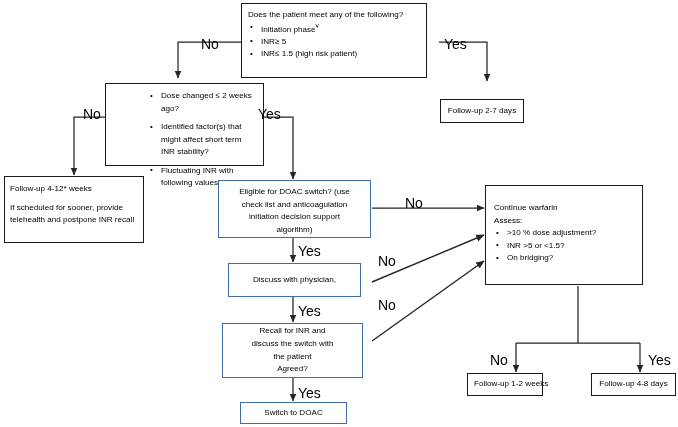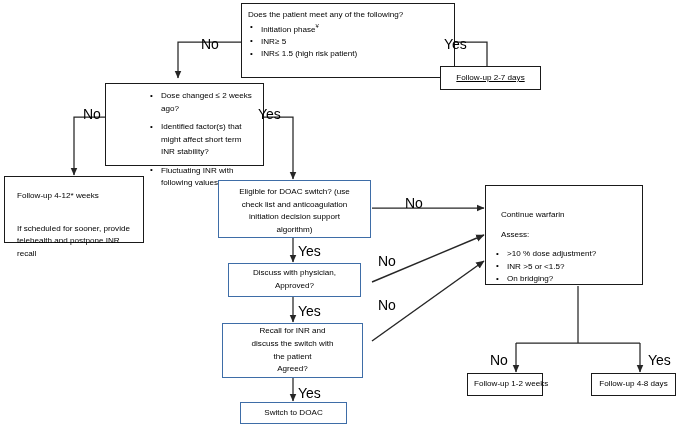--- a/index.html
+++ b/index.html
@@ -82,21 +82,21 @@
     position: absolute;
     font-size: 14px;
     color: #000000;
     white-space: nowrap;
   }
   .sup {
     font-size: 6px;
     vertical-align: super;
   }
   .para {
-    margin: 7px;
+    margin: 0;
   }
   .gap {
     height: 6px;
   }
 </style>
 </head>
 <body>
 
 <div id="canvas">
 
@@ -148,42 +148,42 @@
     </g>
 
     <g>
       <path d="M578,286 L578,343" stroke="#262626" stroke-width="1.25" fill="none"></path>
       <path d="M516,343 L640,343" stroke="#262626" stroke-width="1.25" fill="none"></path>
       <path d="M516,343 L516,372" stroke="#262626" stroke-width="1.25" fill="none" marker-end="url(#ah)"></path>
       <path d="M640,343 L640,372" stroke="#262626" stroke-width="1.25" fill="none" marker-end="url(#ah)"></path>
     </g>
   </svg>
 
-  <div class="node" style="left:241px; top:3px; width:214px; height:75px;">
+  <div class="node" style="left:241px; top:3px; width:186px; height:75px;">
     <div class="inner">
       <div class="ln wrap">Does the patient meet any of the following?</div>
       <ul class="bullets tight">
         <li><span>Initiation phase</span><span class="sup">¥</span></li>
         <li>INR≥ 5</li>
         <li>INR≤ 1.5 (high risk patient)</li>
       </ul>
     </div>
   </div>
 
   <div class="node" style="left:105px; top:83px; width:159px; height:83px;padding-left:36px;">
     <div class="inner" style="padding:6px 6px;">
       <ul class="bullets spaced">
         <li>Dose changed ≤ 2 weeks ago?</li>
         <li>Identified factor(s) that might affect short term INR stability?</li>
         <li>Fluctuating INR with following values?</li>
       </ul>
     </div>
   </div>
 
-  <div class="node mid center" style="left:440px; top:66px; width:101px; height:24px;text-decoration:underline;">
+  <div class="node mid center" style="left:440px; top:99px; width:84px; height:24px;">
     <div class="inner">
       <span class="ln">Follow-up 2-7 days</span>
     </div>
   </div>
 
   <div class="node" style="left:4px; top:176px; width:140px; height:67px;">
     <div class="inner" style="padding:6px 5px;">
       <p class="para wrap">Follow-up 4-12* weeks</p>
       <div class="gap"></div>
       <p class="para wrap">If scheduled for sooner, provide telehealth and postpone INR recall</p>
@@ -195,21 +195,20 @@
       <span class="ln">Eligible for DOAC switch? (use</span>
       <span class="ln">check list and anticoagulation</span>
       <span class="ln">initiation decision support</span>
       <span class="ln">algorithm)</span>
     </div>
   </div>
 
   <div class="node blue center mid" style="left:228px; top:263px; width:133px; height:34px;">
     <div class="inner" style="padding:3px 4px;">
       <span class="ln">Discuss with physician,</span>
-      <span class="ln">Approved?</span>
     </div>
   </div>
 
   <div class="node blue center mid" style="left:222px; top:323px; width:141px; height:55px;">
     <div class="inner" style="padding:3px 4px;">
       <span class="ln">Recall for INR and</span>
       <span class="ln">discuss the switch with</span>
       <span class="ln">the patient</span>
       <span class="ln">Agreed?</span>
     </div>

